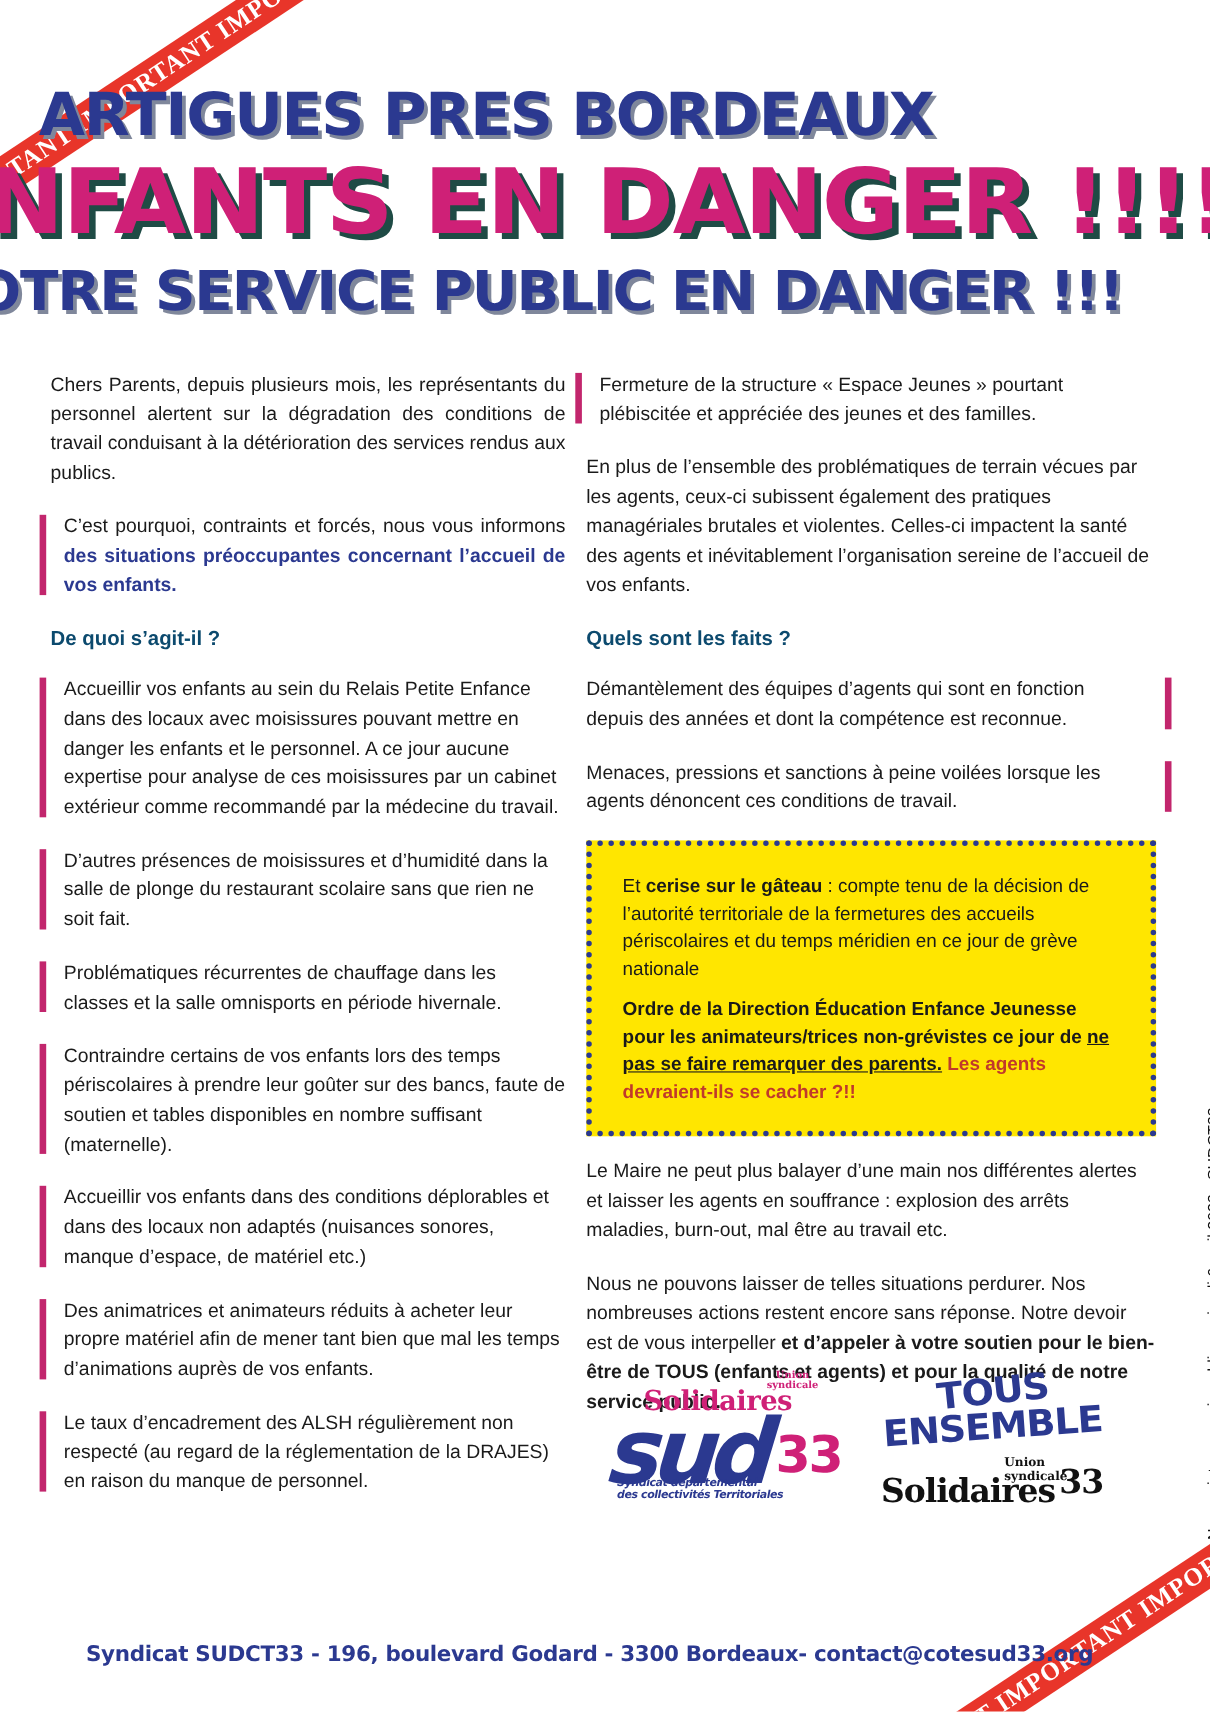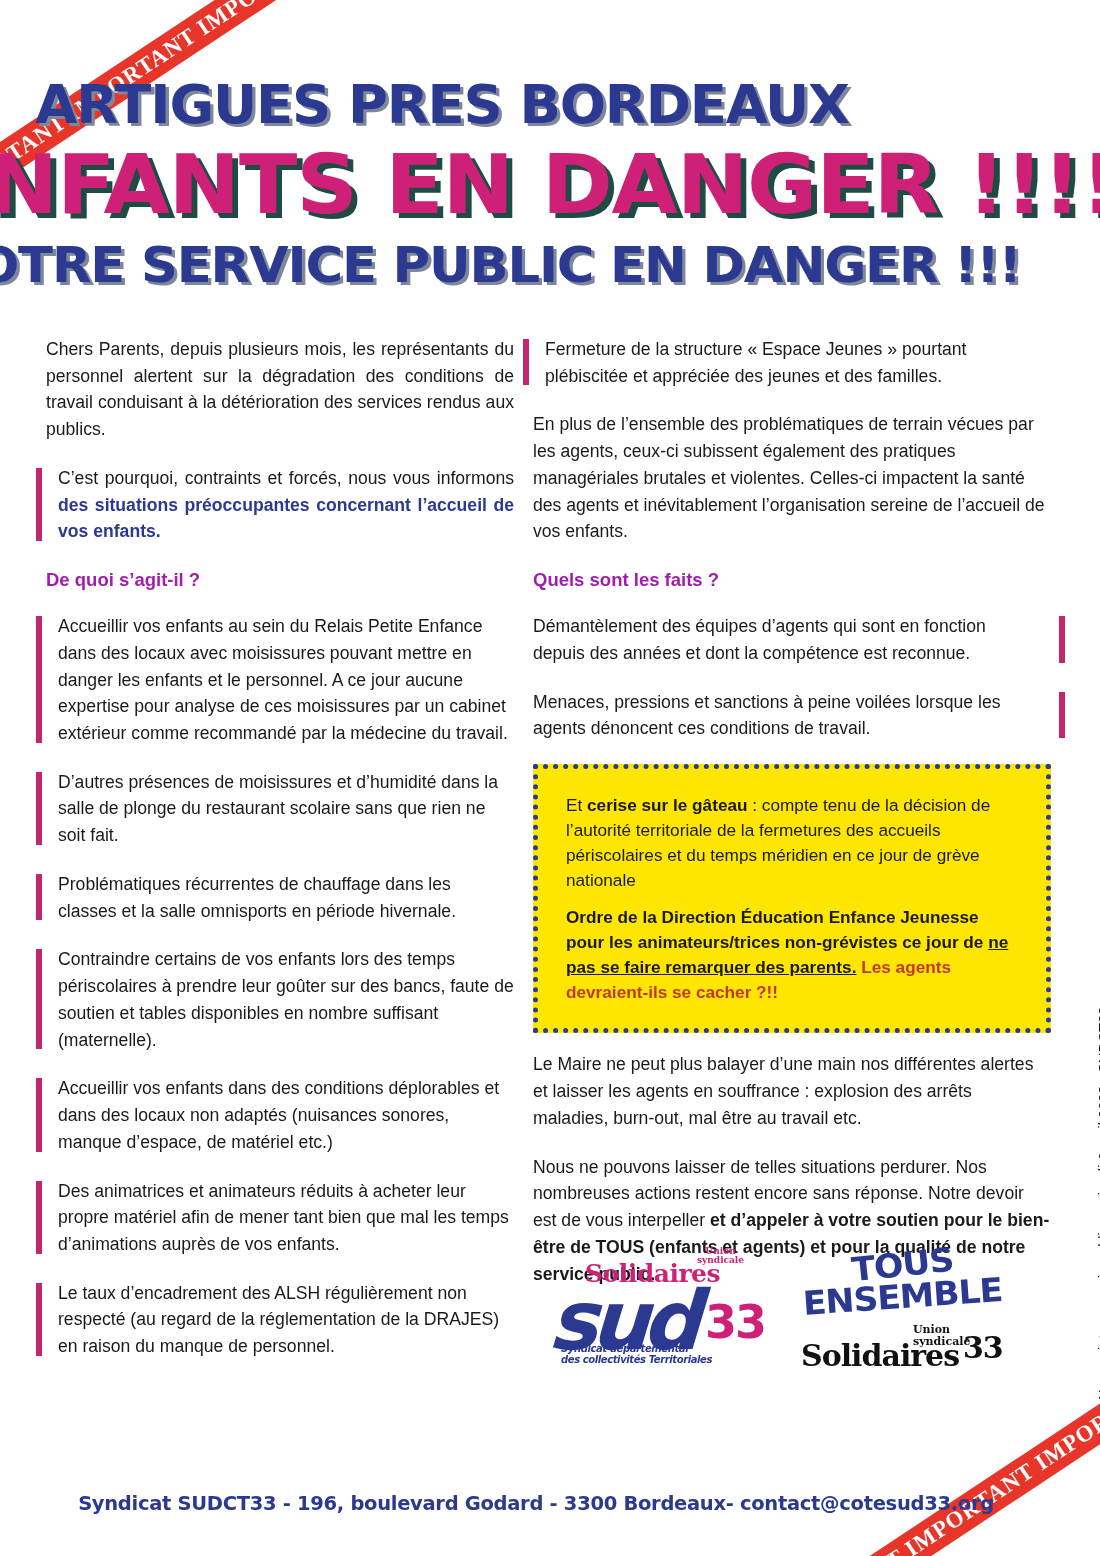--- a/index.html
+++ b/index.html
@@ -93,21 +93,21 @@
   }
   p.bar-r{padding-right:12px;}
   p.bar-r::after{
     content:"";position:absolute;right:-14px;top:3px;bottom:4px;width:6px;
     background:#c2266d;
   }
   h2.sec{
     margin:0 0 20px 0;
     font-size:18.5px;
     font-weight:bold;
-    color:#a21caf;
+    color:#0c4a6e;
     line-height:1.4;
   }
   .b-blue{font-weight:bold;color:#2b3990;}
   .b{font-weight:bold;}
 
   
   .callout{
     position:relative;
     background:#ffe600;
     padding:12px 14px 12px 16px;

